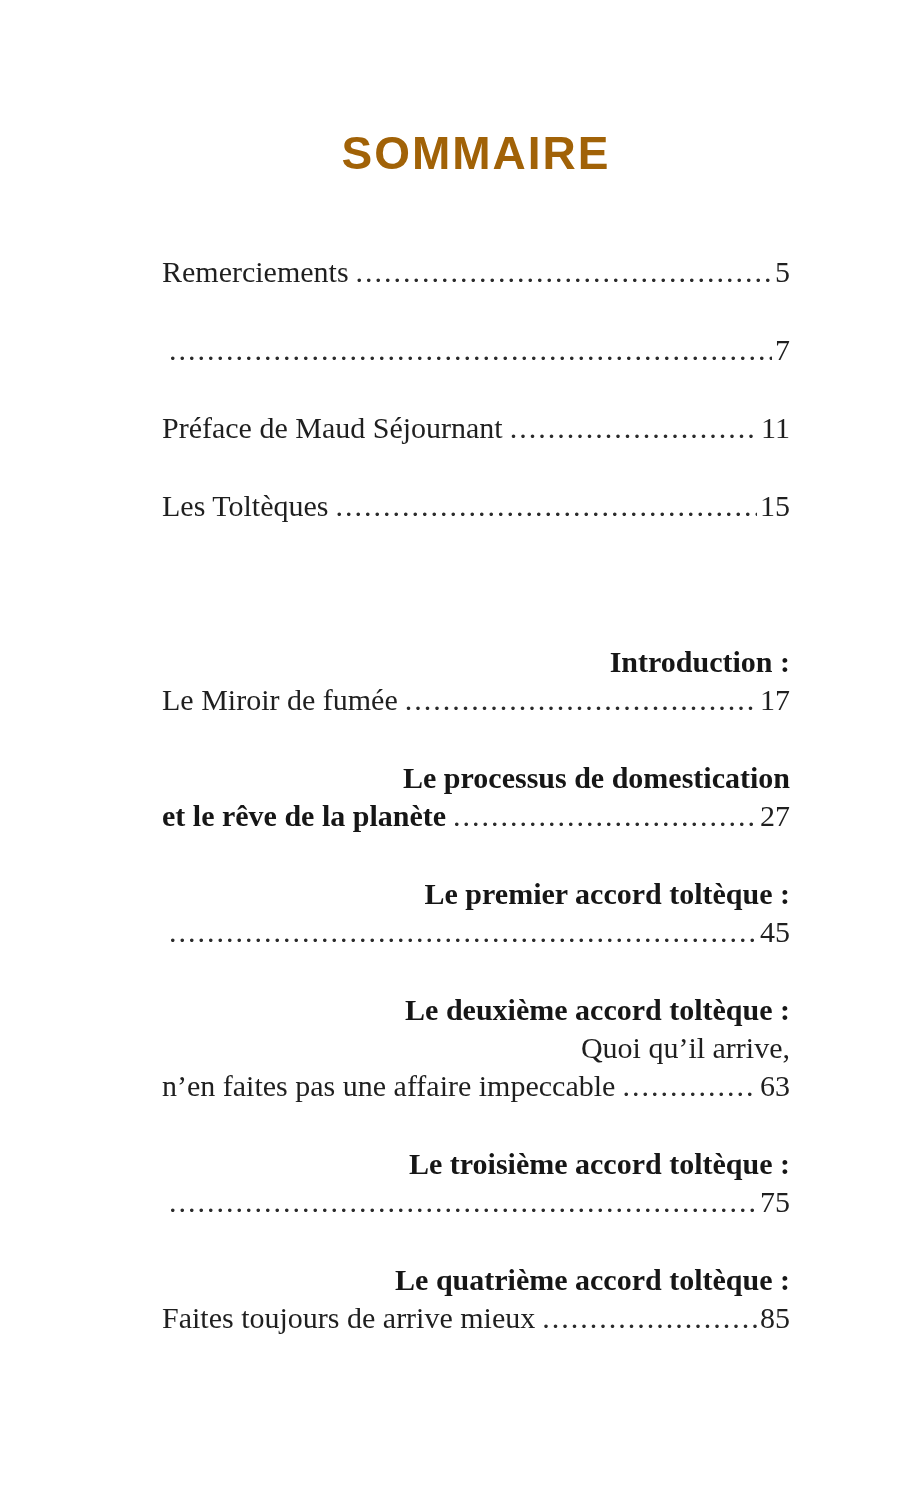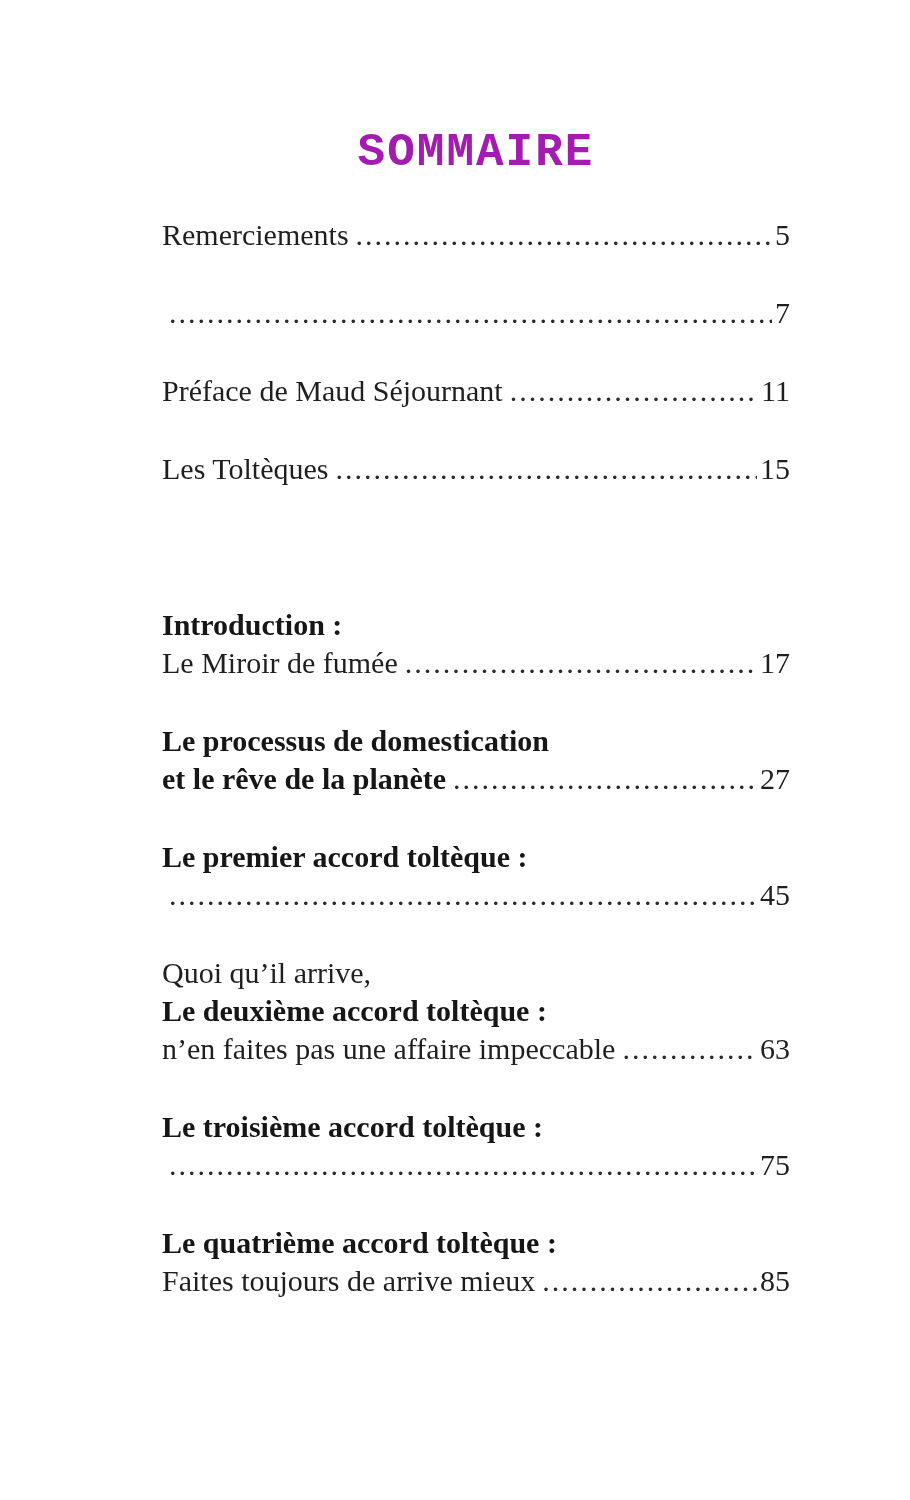--- a/index.html
+++ b/index.html
@@ -17,44 +17,45 @@
   .page {
     width: 910px;
     height: 1500px;
     background: #ffffff;
     box-sizing: border-box;
     padding: 0 120px 0 162px; 
   }
   .page-title {
     margin: 0;
     padding-top: 128px;
-    font-family: Liberation Mono, monospace;
+    font-family: Liberation Sans, sans-serif;
     font-weight: 700;
     font-size: 46px;
     line-height: 50px;
     letter-spacing: 2px;
-    color: #a21caf;
+    color: #a16207;
     text-align: center;
   }
   .toc {
-    margin-top: 38px;
+    margin-top: 75px;
   }
   .entry + .entry {
     margin-top: 40px;
   }
   .entry--biggap {
     margin-top: 118px !important;
   }
   .line,
   .toc-row {
     font-size: 30px;
     line-height: 38px;
   }
   .line {
     white-space: nowrap;
+    text-align: right;
   }
   .bold {
     font-weight: 700;
     color: #161616;
   }
   .toc-row {
     display: flex;
     align-items: baseline;
     width: 100%;
   }
@@ -142,22 +143,22 @@
 
     <div class="entry">
       <div class="line bold">Le premier accord toltèque :</div>
       <div class="toc-row">
         <span class="leader"></span>
         <span class="pagenum">45</span>
       </div>
     </div>
 
     <div class="entry">
+      <div class="line bold">Le deuxième accord toltèque :</div>
       <div class="line">Quoi qu’il arrive,</div>
-      <div class="line bold">Le deuxième accord toltèque :</div>
       <div class="toc-row">
         <span class="label">n’en faites pas une affaire impeccable</span>
         <span class="leader"></span>
         <span class="pagenum">63</span>
       </div>
     </div>
 
     <div class="entry">
       <div class="line bold">Le troisième accord toltèque :</div>
       <div class="toc-row">

